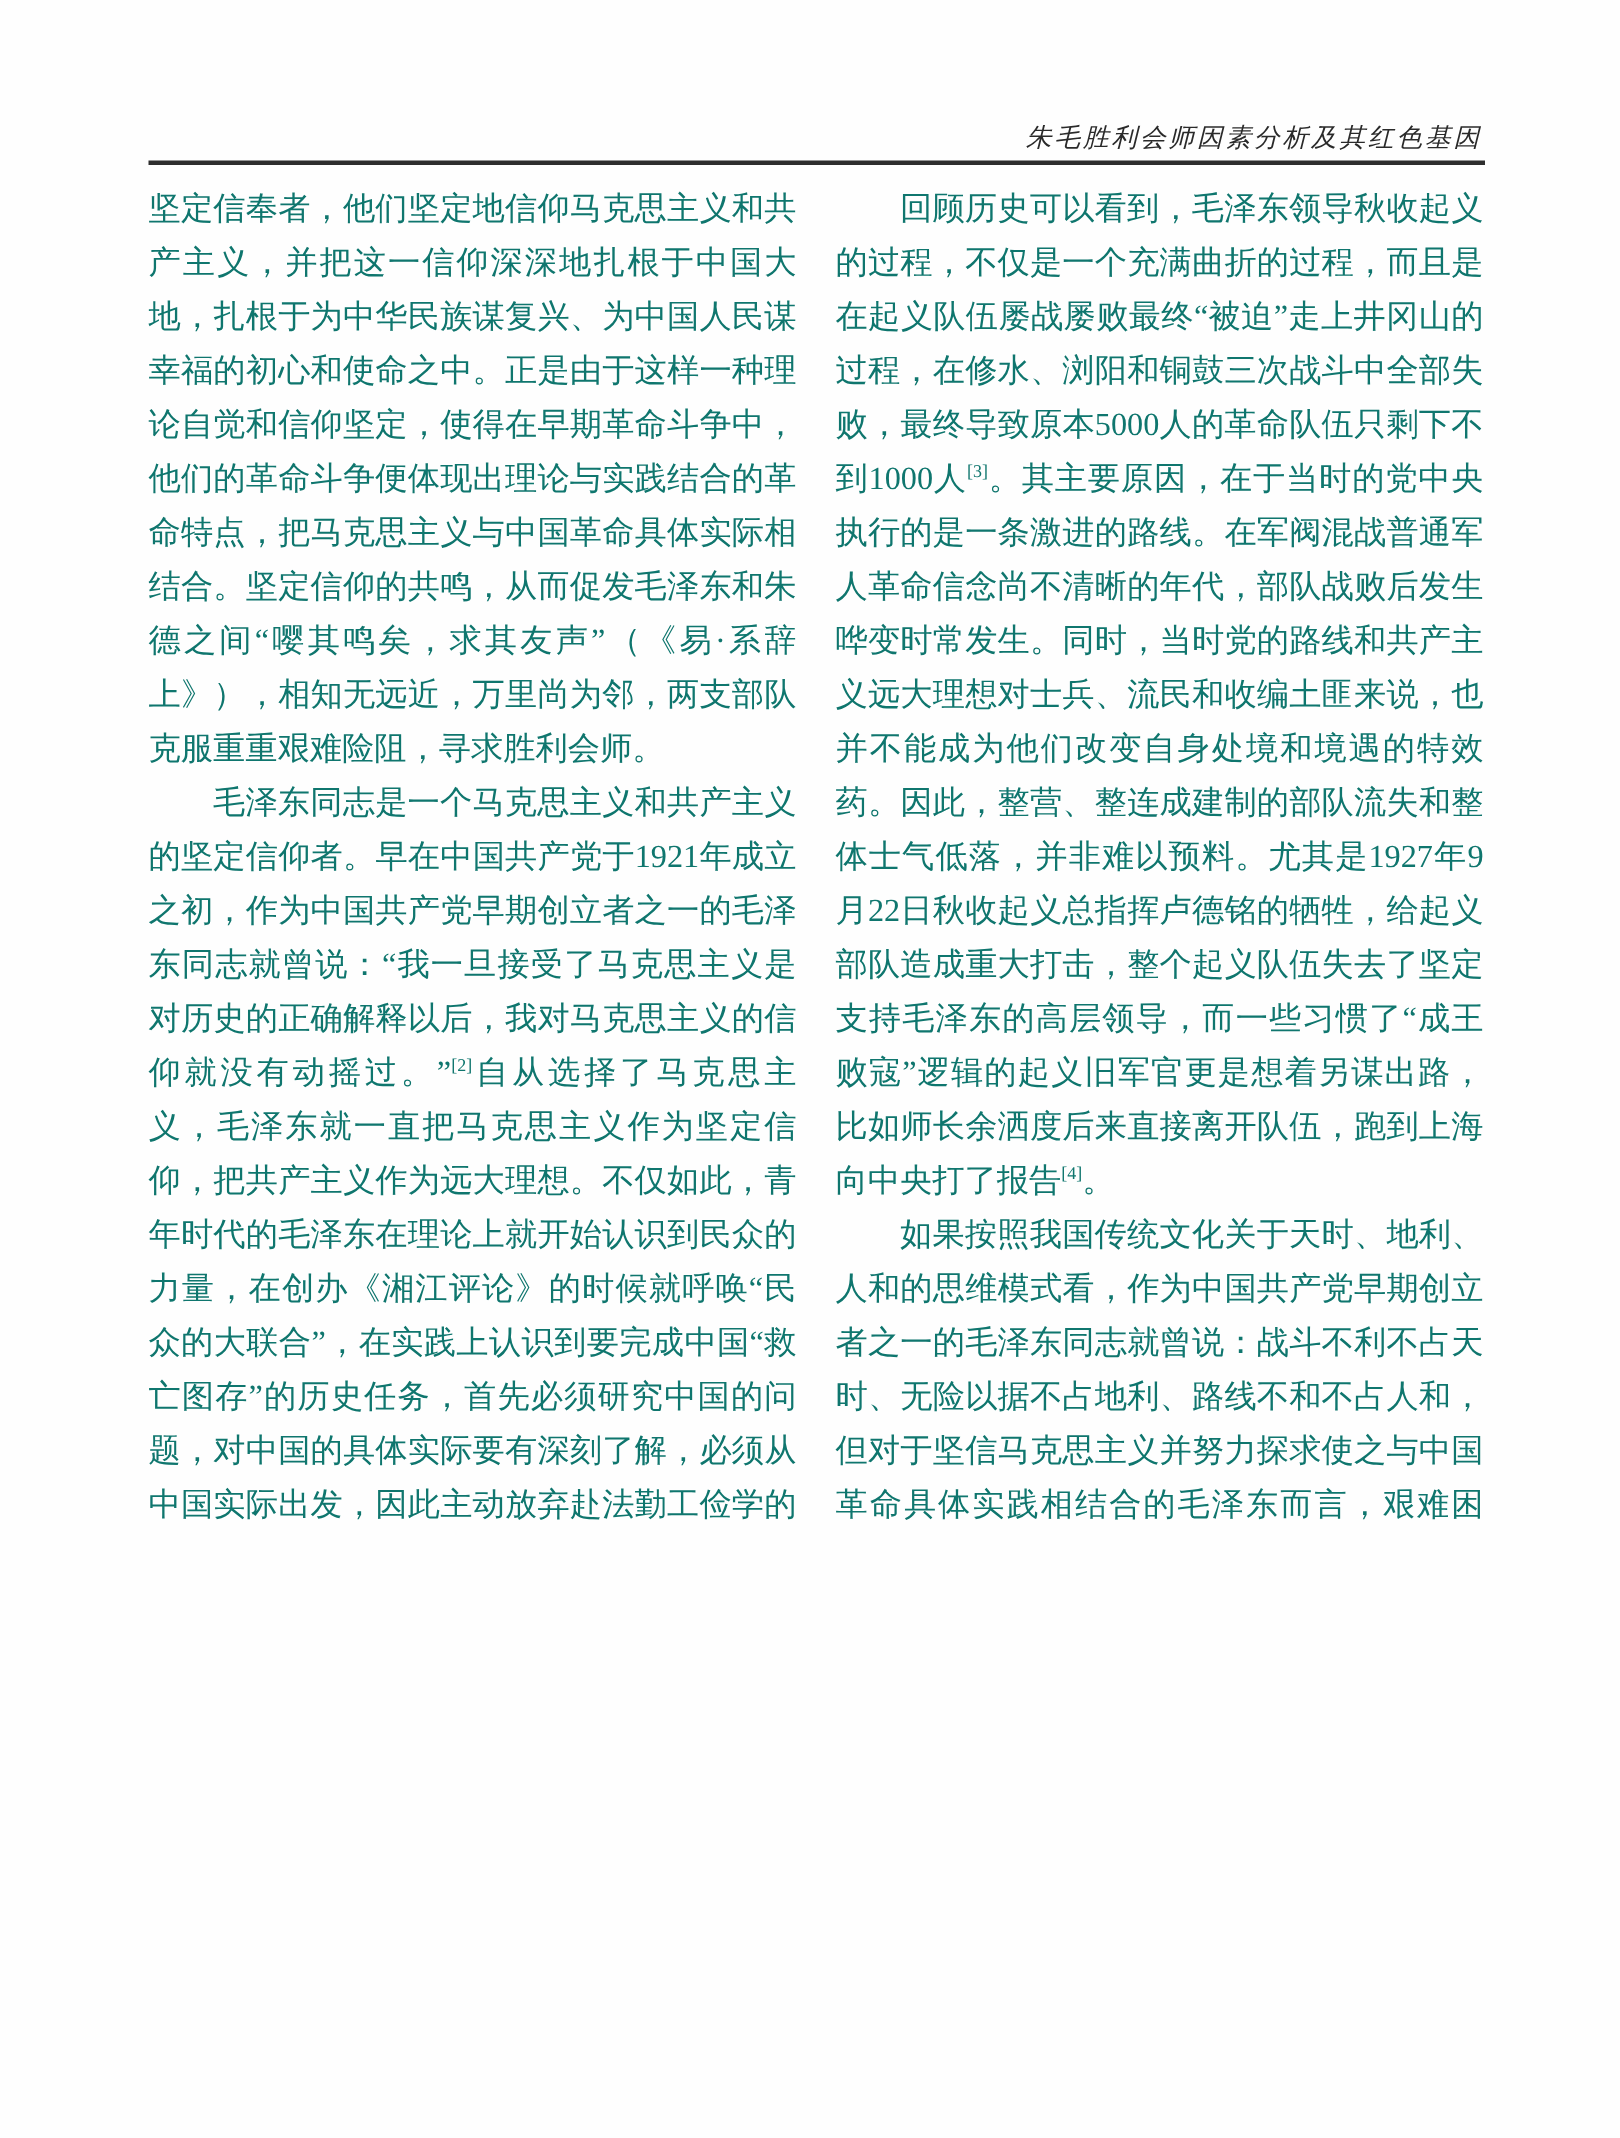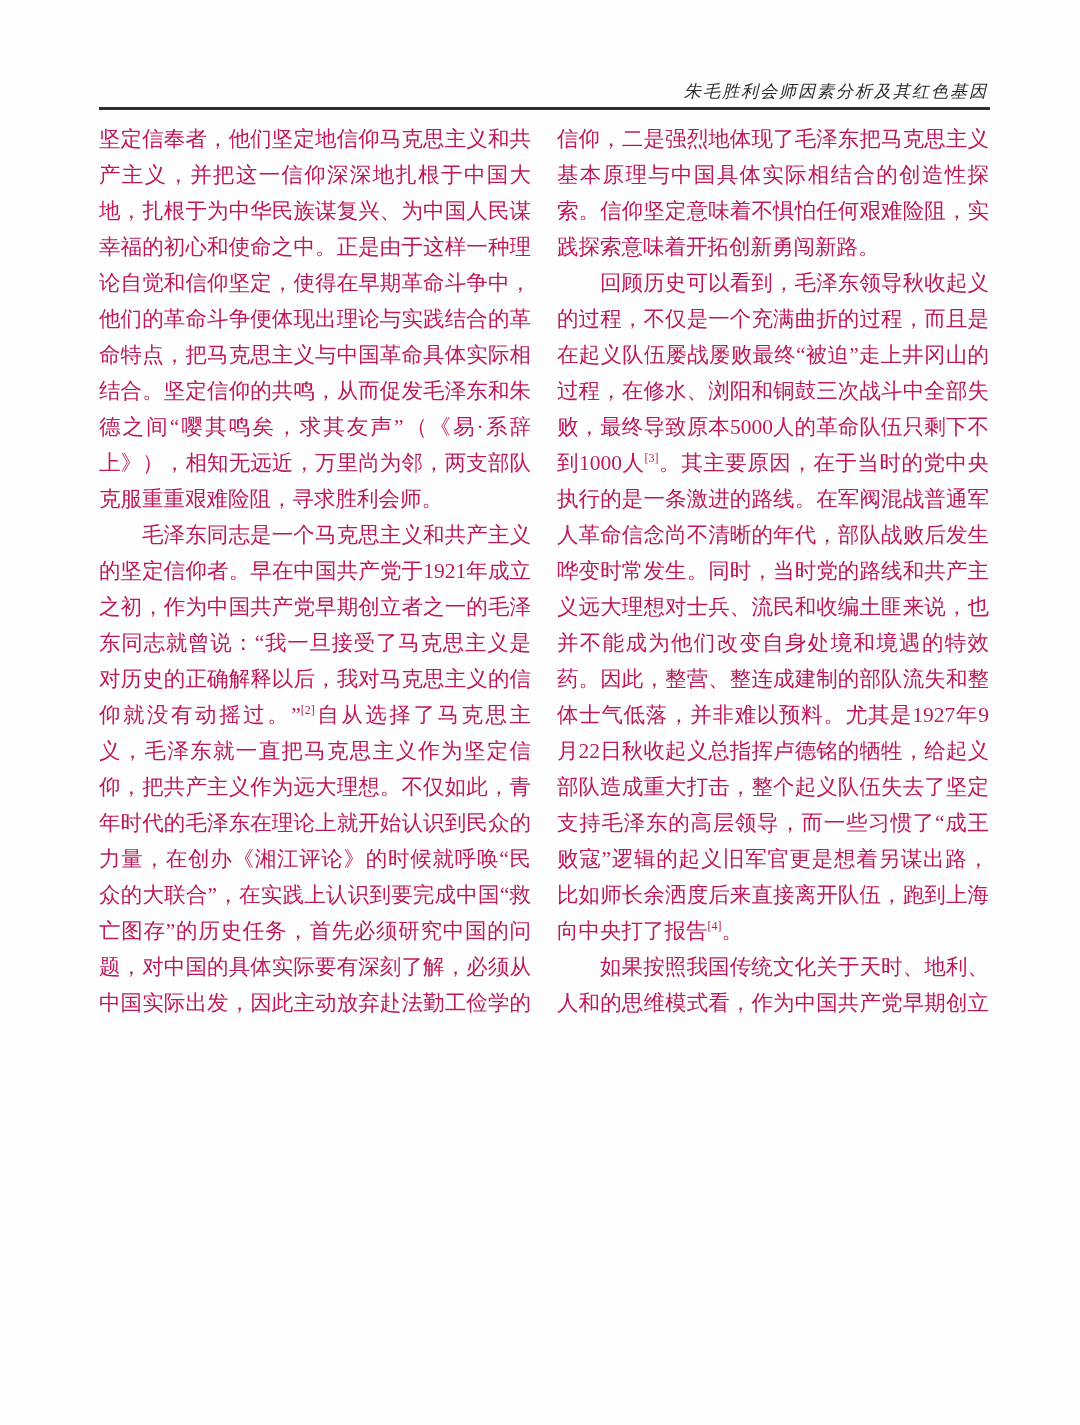--- a/index.html
+++ b/index.html
@@ -42,21 +42,21 @@
     gap: 26px;
   }
   .col {
     width: 432px;
   }
   .col p.para {
     margin: 0;
     font-size: 21.5px;
     line-height: 36px;
     text-align: justify;
-    color: #be185d;
+    color: #0f766e;
   }
   .col p.para.indent {
     text-indent: 43px;
   }
   .col p.para sup {
     font-size: 12px;
     line-height: 0;
     vertical-align: super;
   }
   .page-number {
@@ -78,21 +78,20 @@
   <div class="running-title">朱毛胜利会师因素分析及其红色基因</div>
 
   <div class="header-rule"></div>
 
   <div class="columns">
     <div class="col">
         <p class="para"><span>坚定信奉者，他们坚定地信仰马克思主义和共产主义，并把这一信仰深深地扎根于中国大地，扎根于为中华民族谋复兴、为中国人民谋幸福的初心和使命之中。正是由于这样一种理论自觉和信仰坚定，使得在早期革命斗争中，他们的革命斗争便体现出理论与实践结合的革命特点，把马克思主义与中国革命具体实际相结合。坚定信仰的共鸣，从而促发毛泽东和朱德之间“嘤其鸣矣，求其友声”（《易·系辞上》），相知无远近，万里尚为邻，两支部队克服重重艰难险阻，寻求胜利会师。</span></p>
         <p class="para indent"><span>毛泽东同志是一个马克思主义和共产主义的坚定信仰者。早在中国共产党于1921年成立之初，作为中国共产党早期创立者之一的毛泽东同志就曾说：“我一旦接受了马克思主义是对历史的正确解释以后，我对马克思主义的信仰就没有动摇过。”</span><sup>[2]</sup><span>自从选择了马克思主义，毛泽东就一直把马克思主义作为坚定信仰，把共产主义作为远大理想。不仅如此，青年时代的毛泽东在理论上就开始认识到民众的力量，在创办《湘江评论》的时候就呼唤“民众的大联合”，在实践上认识到要完成中国“救亡图存”的历史任务，首先必须研究中国的问题，对中国的具体实际要有深刻了解，必须从中国实际出发，因此主动放弃赴法勤工俭学的留学机会，留在国内研究中国的实际问题。从中国革命的历史发展进程中可以看到，毛泽东是把马克思主义信仰与中国实际相结合最早的中国共产党领导人之一，是推进马克思主义中国化实践探索的第一人。在毛泽东领导的秋收起义整个历程中可以发现其伟大信仰的两面：一是强烈地体现了毛泽东对马克思主义的坚定</span></p>
       </div>
     <div class="col">
-        <p class="para"><span>信仰，二是强烈地体现了毛泽东把马克思主义基本原理与中国具体实际相结合的创造性探索。信仰坚定意味着不惧怕任何艰难险阻，实践探索意味着开拓创新勇闯新路。</span></p>
         <p class="para indent"><span>回顾历史可以看到，毛泽东领导秋收起义的过程，不仅是一个充满曲折的过程，而且是在起义队伍屡战屡败最终“被迫”走上井冈山的过程，在修水、浏阳和铜鼓三次战斗中全部失败，最终导致原本5000人的革命队伍只剩下不到1000人</span><sup>[3]</sup><span>。其主要原因，在于当时的党中央执行的是一条激进的路线。在军阀混战普通军人革命信念尚不清晰的年代，部队战败后发生哗变时常发生。同时，当时党的路线和共产主义远大理想对士兵、流民和收编土匪来说，也并不能成为他们改变自身处境和境遇的特效药。因此，整营、整连成建制的部队流失和整体士气低落，并非难以预料。尤其是1927年9月22日秋收起义总指挥卢德铭的牺牲，给起义部队造成重大打击，整个起义队伍失去了坚定支持毛泽东的高层领导，而一些习惯了“成王败寇”逻辑的起义旧军官更是想着另谋出路，比如师长余洒度后来直接离开队伍，跑到上海向中央打了报告</span><sup>[4]</sup><span>。</span></p>
         <p class="para indent"><span>如果按照我国传统文化关于天时、地利、人和的思维模式看，作为中国共产党早期创立者之一的毛泽东同志就曾说：战斗不利不占天时、无险以据不占地利、路线不和不占人和，但对于坚信马克思主义并努力探求使之与中国革命具体实践相结合的毛泽东而言，艰难困苦，玉汝于成，似乎任何艰难危险都不能阻挡革命前行的脚步。当起义队伍走到永新县三湾村，也正是起义部队最困难的时刻，毛泽东主</span></p>
       </div>
   </div>
 
   <div class="page-number">33</div>
 
 </div>
 
 </body></html>

